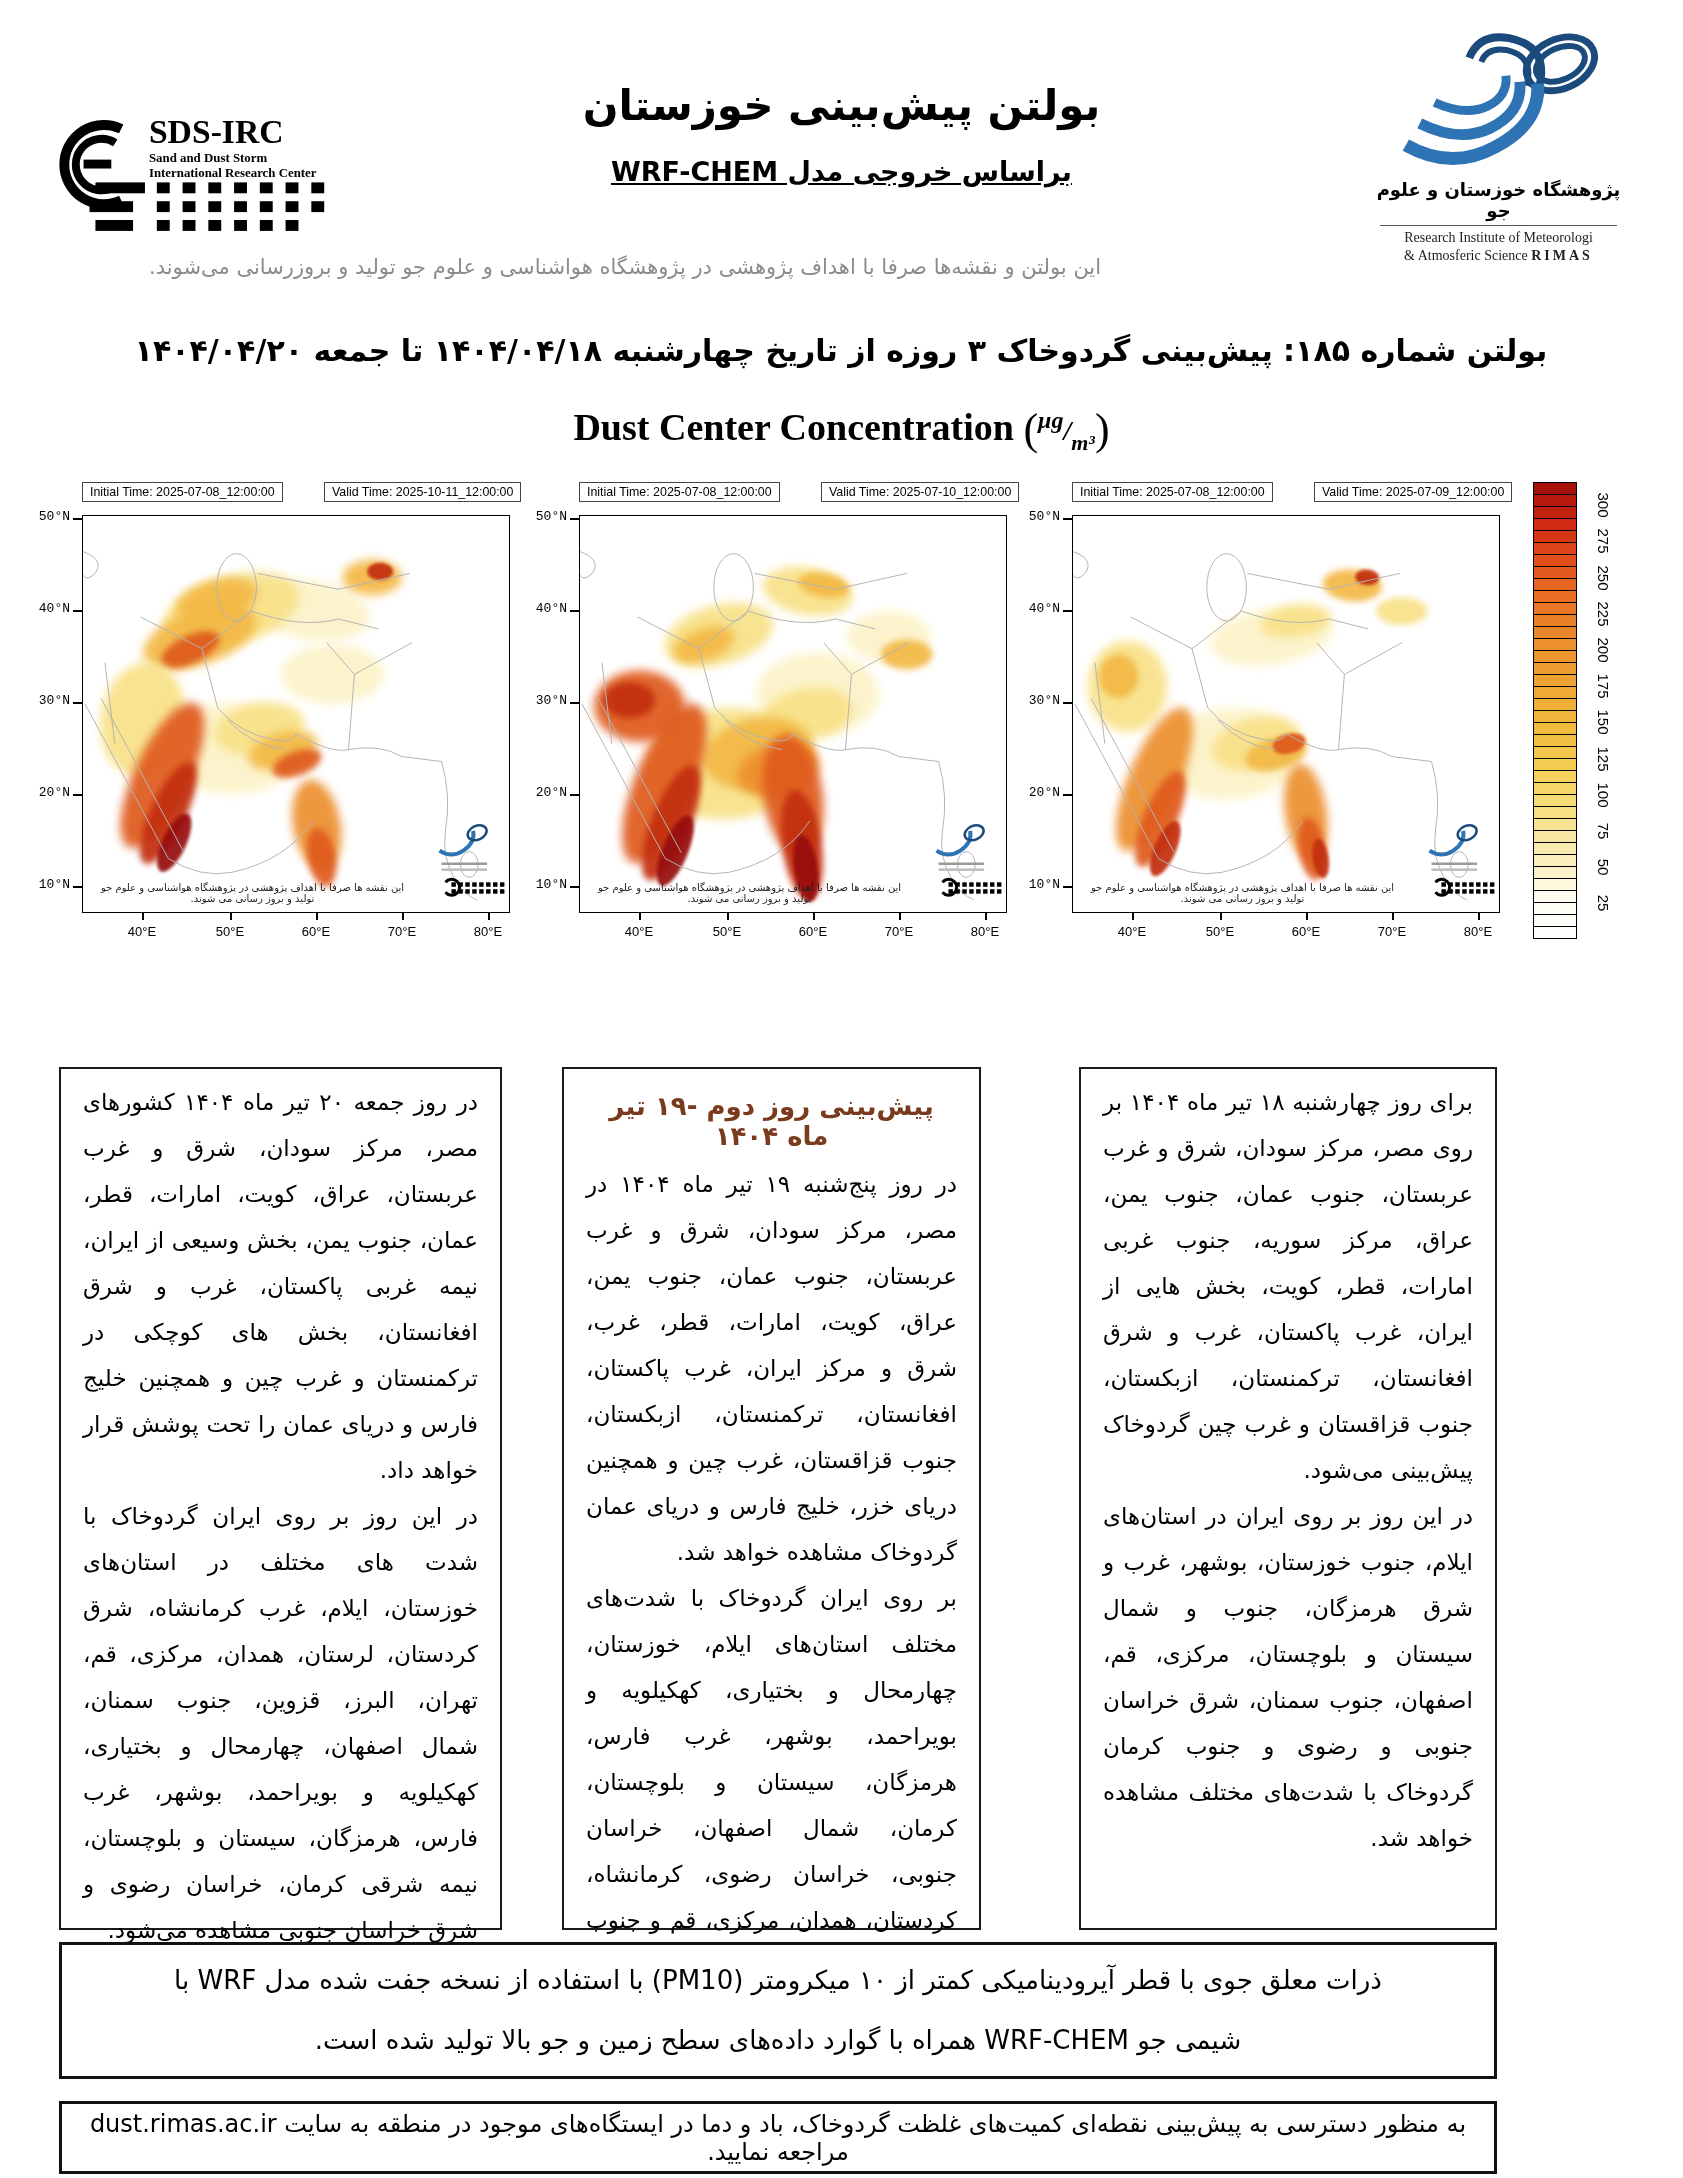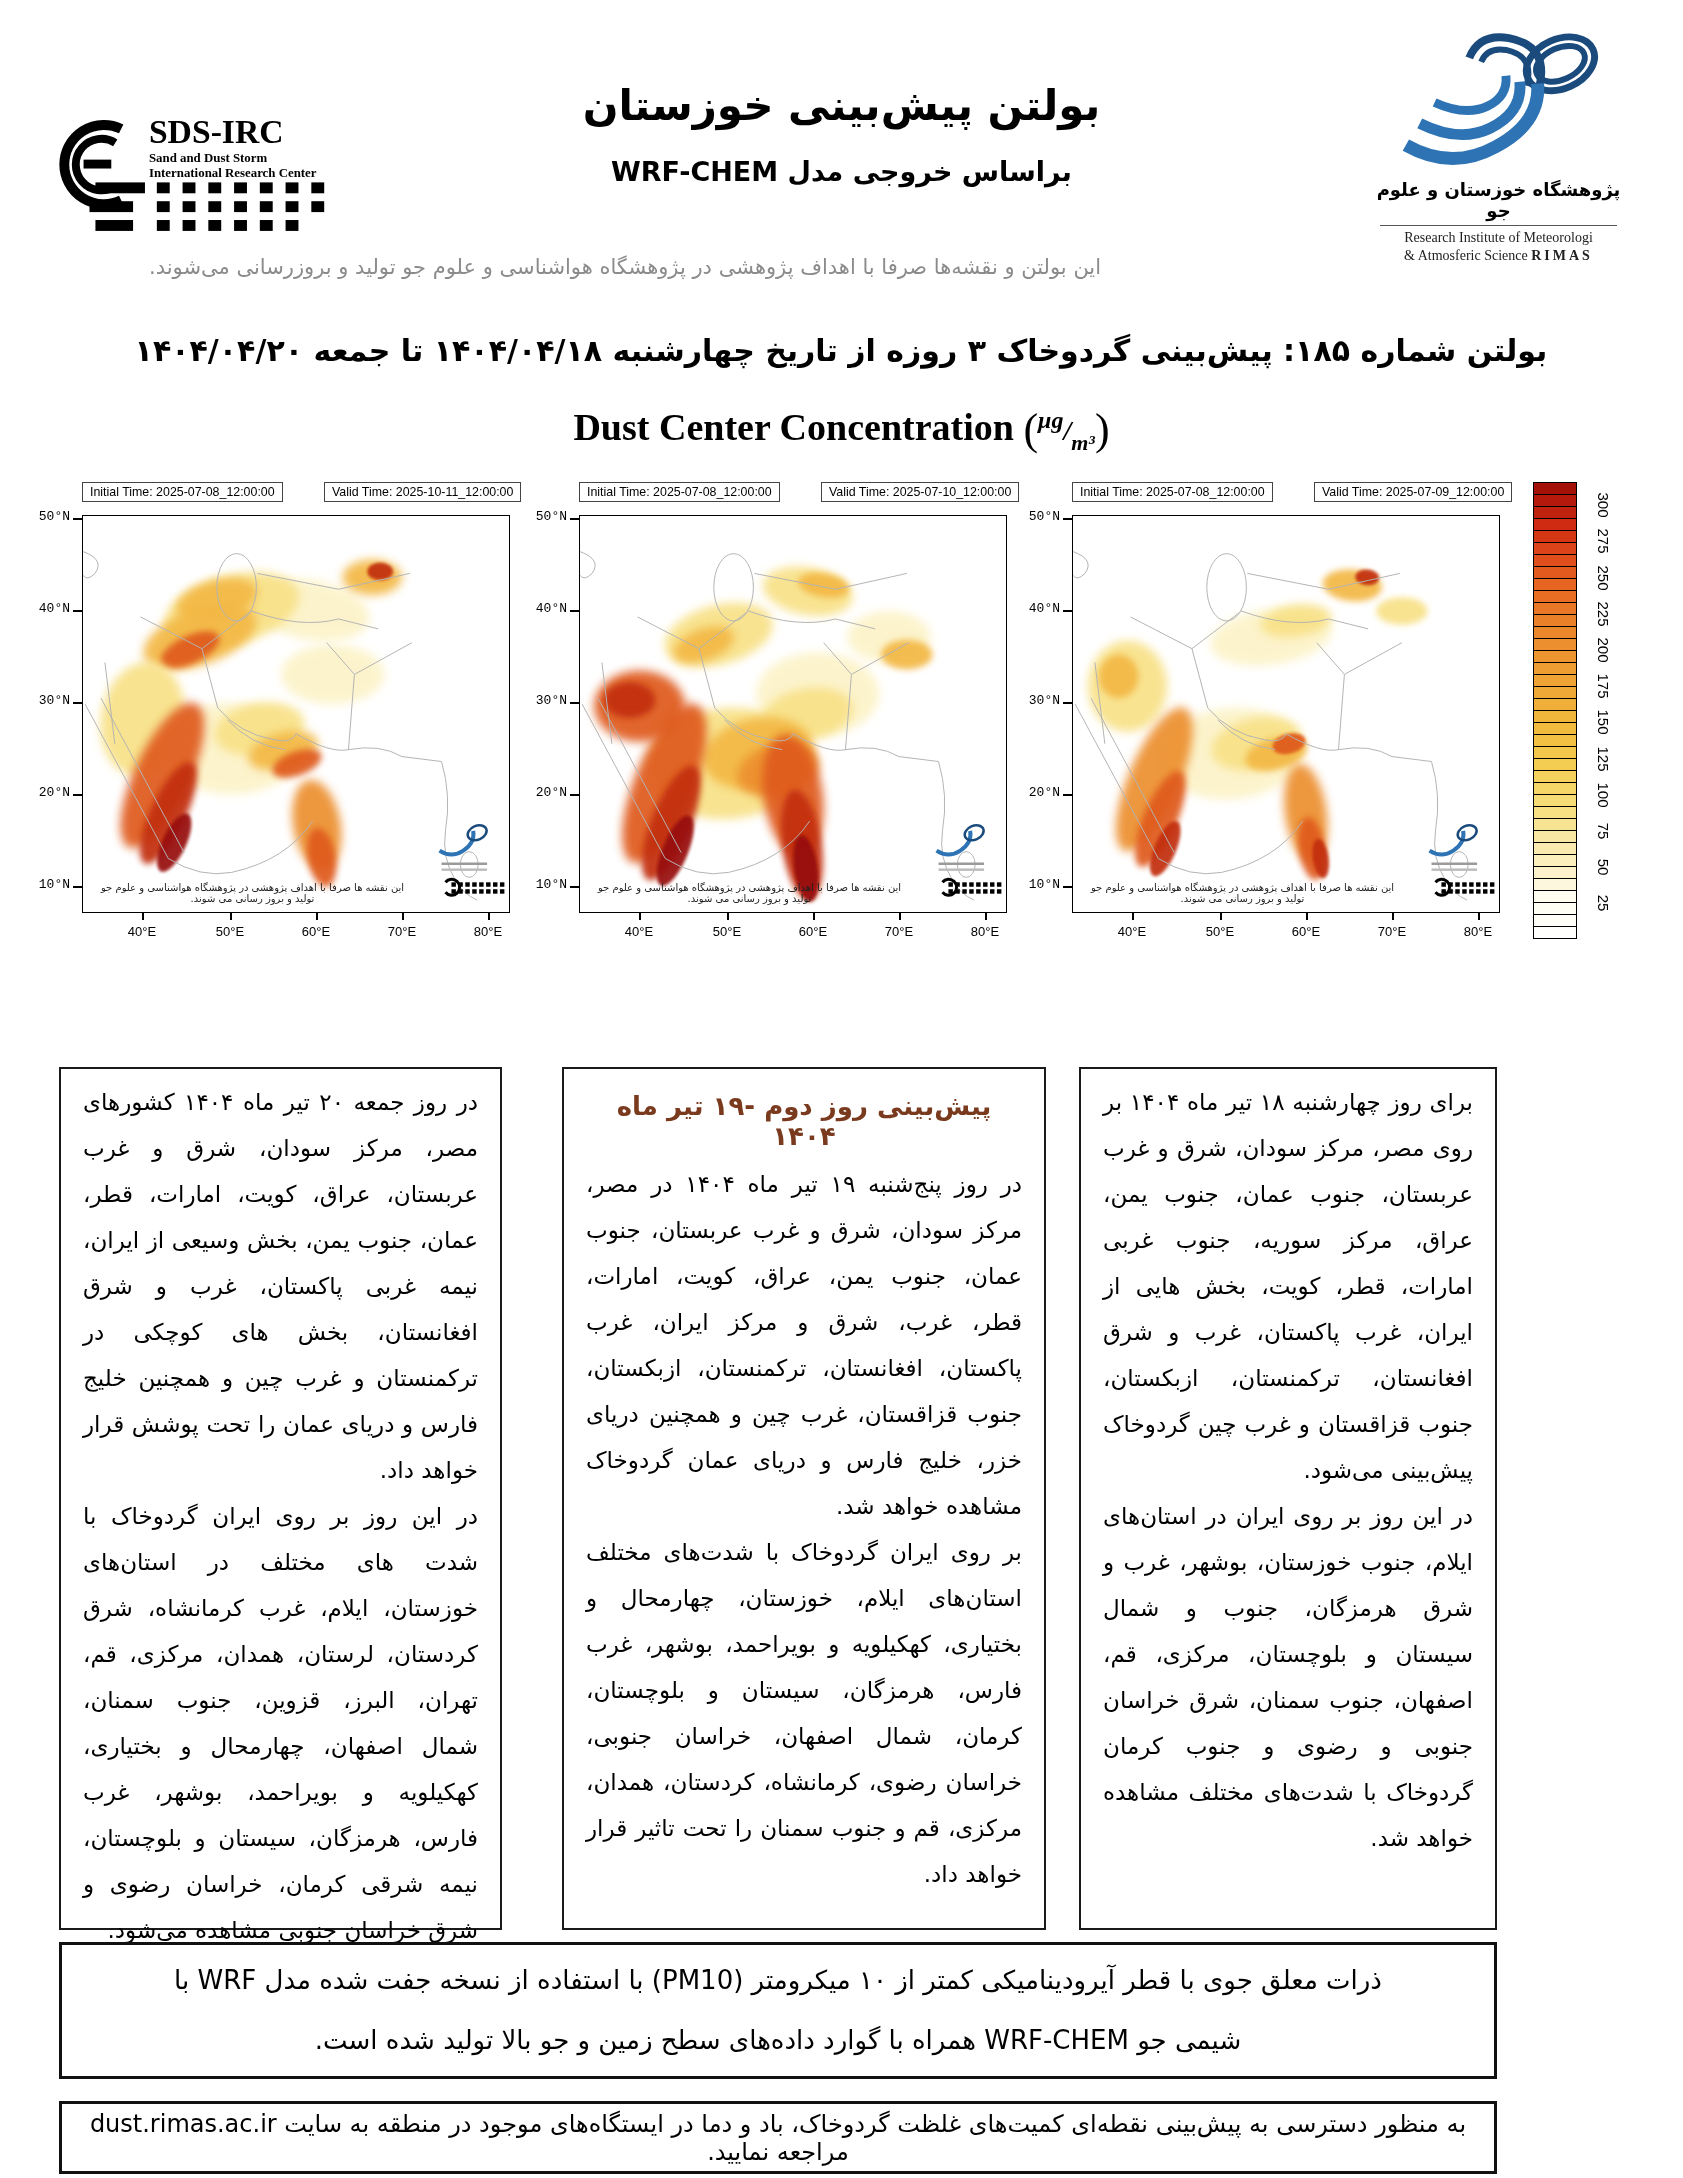--- a/index.html
+++ b/index.html
@@ -3,21 +3,21 @@
 <meta charset="utf-8">
 <style>
   html,body{margin:0;padding:0;background:#fff;}
   body{width:1683px;height:2178px;position:relative;overflow:hidden;
        font-family:"DejaVu Sans",sans-serif;color:#000;}
   .abs{position:absolute;}
 
   
   .sds-logo{left:38px;top:107px;width:307px;height:129px;}
   .hdr-title{left:0;top:81px;width:1683px;text-align:center;font-size:42px;font-weight:bold;direction:rtl;}
-  .hdr-sub{left:0;top:156px;width:1683px;text-align:center;font-size:27px;font-weight:bold;direction:rtl;}
+  .hdr-sub{left:0;top:156px;width:1683px;text-align:center;font-size:27px;font-weight:bold;direction:rtl;text-decoration:underline;}
   .rimas{left:1374px;top:24px;width:249px;text-align:center;}
   .rimas .fa{font-size:18px;font-weight:bold;direction:rtl;margin-top:2px;}
   .rimas .rule{border-top:1.5px solid #555;margin:4px 6px 3px;}
   .rimas .en{font-family:"Liberation Serif",serif;font-size:14px;line-height:1.25;color:#222;}
   .rimas .en b{letter-spacing:3px;}
   .disclaimer{left:149px;top:255px;width:1249px;direction:rtl;text-align:left;
               color:#8b8b8b;font-size:21px;}
   .bulletin{left:59px;top:333px;width:1564px;direction:rtl;text-align:center;
             font-size:30px;font-weight:bold;}
 
@@ -505,21 +505,21 @@
     <span class="cbar-lab" style="top: 122px;">225</span>
     <span class="cbar-lab" style="top: 86px;">250</span>
     <span class="cbar-lab" style="top: 49px;">275</span>
     <span class="cbar-lab" style="top: 13.3px;">300</span>
   </div>
 
 <div class="abs fc-box" style="left:59px;width:443px">
   <div class="fc-body">در روز جمعه ۲۰ تیر ماه ۱۴۰۴ کشورهای مصر، مرکز سودان، شرق و غرب عربستان، عراق، کویت، امارات، قطر، عمان، جنوب یمن، بخش وسیعی از ایران، نیمه غربی پاکستان، غرب و شرق افغانستان، بخش های کوچکی در ترکمنستان و غرب چین و همچنین خلیج فارس و دریای عمان را تحت پوشش قرار خواهد داد.
 در این روز بر روی ایران گردوخاک با شدت های مختلف در استان‌های خوزستان، ایلام، غرب کرمانشاه، شرق کردستان، لرستان، همدان، مرکزی، قم، تهران، البرز، قزوین، جنوب سمنان، شمال اصفهان، چهارمحال و بختیاری، کهکیلویه و بویراحمد، بوشهر، غرب فارس، هرمزگان، سیستان و بلوچستان، نیمه شرقی کرمان، خراسان رضوی و شرق خراسان جنوبی مشاهده می‌شود.</div>
 </div>
-<div class="abs fc-box" style="left:562px;width:484px">
+<div class="abs fc-box" style="left:562px;width:419px">
   <div class="fc-title">پیش‌بینی روز دوم -۱۹ تیر ماه ۱۴۰۴</div>
   <div class="fc-body">در روز پنج‌شنبه ۱۹ تیر ماه ۱۴۰۴ در مصر، مرکز سودان، شرق و غرب عربستان، جنوب عمان، جنوب یمن، عراق، کویت، امارات، قطر، غرب، شرق و مرکز ایران، غرب پاکستان، افغانستان، ترکمنستان، ازبکستان، جنوب قزاقستان، غرب چین و همچنین دریای خزر، خلیج فارس و دریای عمان گردوخاک مشاهده خواهد شد.
 بر روی ایران گردوخاک با شدت‌های مختلف استان‌های ایلام، خوزستان، چهارمحال و بختیاری، کهکیلویه و بویراحمد، بوشهر، غرب فارس، هرمزگان، سیستان و بلوچستان، کرمان، شمال اصفهان، خراسان جنوبی، خراسان رضوی، کرمانشاه، کردستان، همدان، مرکزی، قم و جنوب سمنان را تحت تاثیر قرار خواهد داد.</div>
 </div>
 <div class="abs fc-box" style="left:1079px;width:418px">
   <div class="fc-body">برای روز چهارشنبه ۱۸ تیر ماه ۱۴۰۴ بر روی مصر، مرکز سودان، شرق و غرب عربستان، جنوب عمان، جنوب یمن، عراق، مرکز سوریه، جنوب غربی امارات، قطر، کویت، بخش هایی از ایران، غرب پاکستان، غرب و شرق افغانستان، ترکمنستان، ازبکستان، جنوب قزاقستان و غرب چین گردوخاک پیش‌بینی می‌شود.
 در این روز بر روی ایران در استان‌های ایلام، جنوب خوزستان، بوشهر، غرب و شرق هرمزگان، جنوب و شمال سیستان و بلوچستان، مرکزی، قم، اصفهان، جنوب سمنان، شرق خراسان جنوبی و رضوی و جنوب کرمان گردوخاک با شدت‌های مختلف مشاهده خواهد شد.</div>
 </div>
 
 <div class="abs note note-a">

